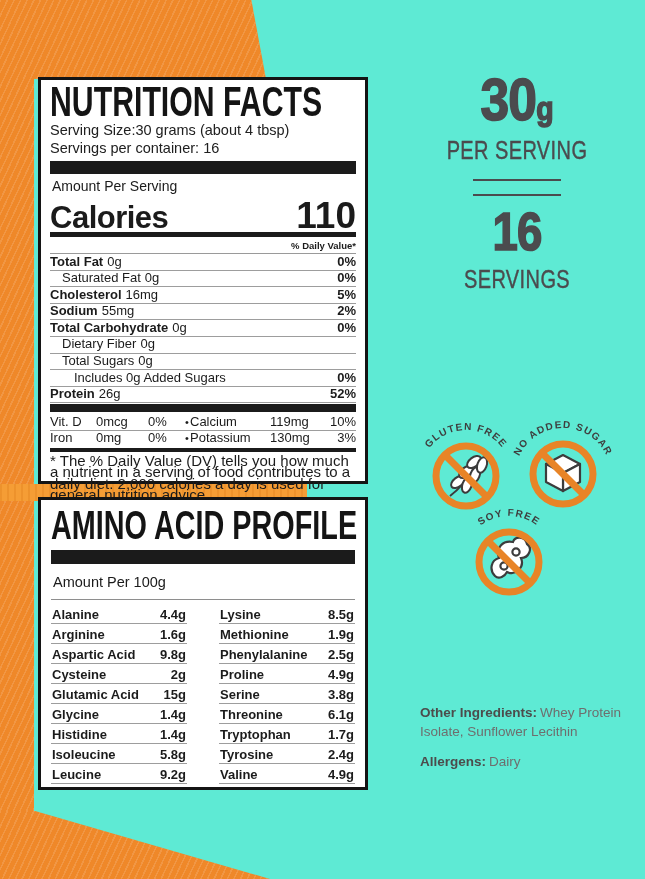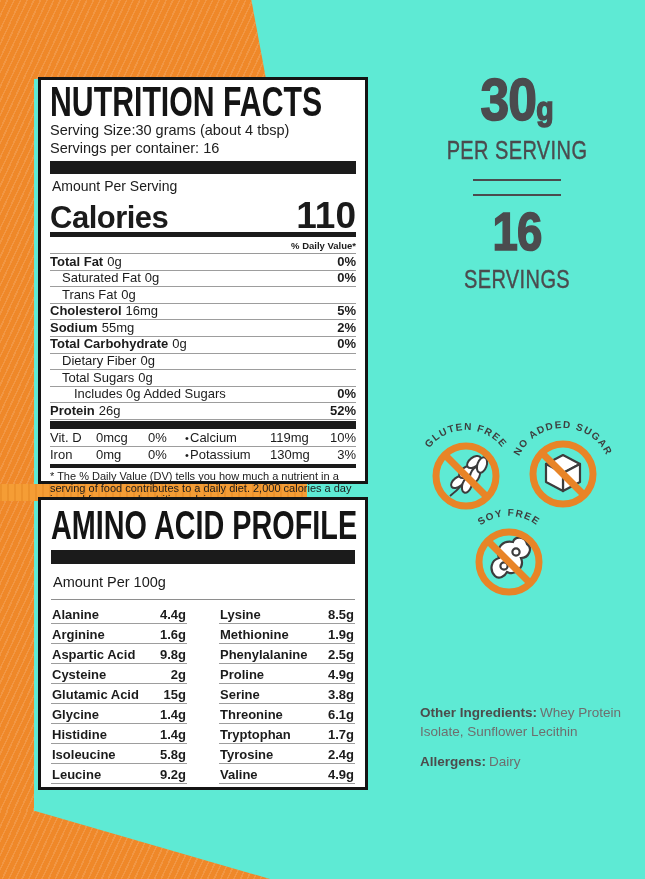--- a/index.html
+++ b/index.html
@@ -42,21 +42,21 @@
   .dv{font-weight:700;}
   .sub1 .n-label{padding-left:12px;}  .sub1 .nm{font-weight:400;margin-top:44px;}
   .sub2 .n-label{padding-left:24px;}  .sub2 .nm{font-weight:400;}
   .bar2{background:#1b1b1b;height:8px;margin:1px 0 2px;}
   .min-row{display:flex;align-items:baseline;font-size:13px;line-height:14.2px;padding:.5px 0;}
   .min-row.first{border-bottom:1px solid #9d9d9d;}
   .m-n1{width:46px;} .m-a1{width:52px;} .m-d1{width:36px;}
   .m-dot{flex:1;text-align:center;font-size:11px;}
   .m-n2{width:80px;} .m-a2{width:54px;} .m-d2{flex:0 0 32px;text-align:right;}
   .bar3{background:#1b1b1b;height:4px;margin:2px 0 3px;}
-  .footnote{font-size:11px;line-height:11.4px;color:#1b1b1b;}
+  .footnote{font-size:15px;line-height:11.4px;color:#1b1b1b;}
 
   .amount-hdr{font-size:14.5px;padding:8px 2px 9px;border-bottom:1px solid #8e8e8e;margin-top:2px;}
   .a-table{display:flex;gap:32px;margin-top:4px;font-weight:bold;}
   .a-col{flex:1;}
   .a-row{display:flex;justify-content:space-between;font-size:13px;line-height:15px;
          padding:2.5px 1px 1.5px;border-bottom:1px solid #9d9d9d;}
   .aap .bar{height:14px;margin:5px 0 0;}
 
   
   .stats{position:absolute;left:412px;top:74px;width:210px;text-align:center;color:#4b4b4e;}
@@ -103,24 +103,20 @@
     <div class="rule"></div>
     <div class="dv-header">% Daily Value*</div>
 
     <div class="n-row">
       <span class="n-label"><span class="nm">Total Fat</span><span class="amt">0g</span></span>
       <span class="dv">0%</span>
     </div>
     <div class="n-row sub1">
       <span class="n-label"><span class="nm">Saturated Fat</span><span class="amt">0g</span></span>
       <span class="dv">0%</span>
-    </div>
-    <div class="n-row sub1">
-      <span class="n-label"><span class="nm">Trans Fat</span><span class="amt">0g</span></span>
-      <span class="dv"></span>
     </div>
     <div class="n-row">
       <span class="n-label"><span class="nm">Cholesterol</span><span class="amt">16mg</span></span>
       <span class="dv">5%</span>
     </div>
     <div class="n-row">
       <span class="n-label"><span class="nm">Sodium</span><span class="amt">55mg</span></span>
       <span class="dv">2%</span>
     </div>
     <div class="n-row">

